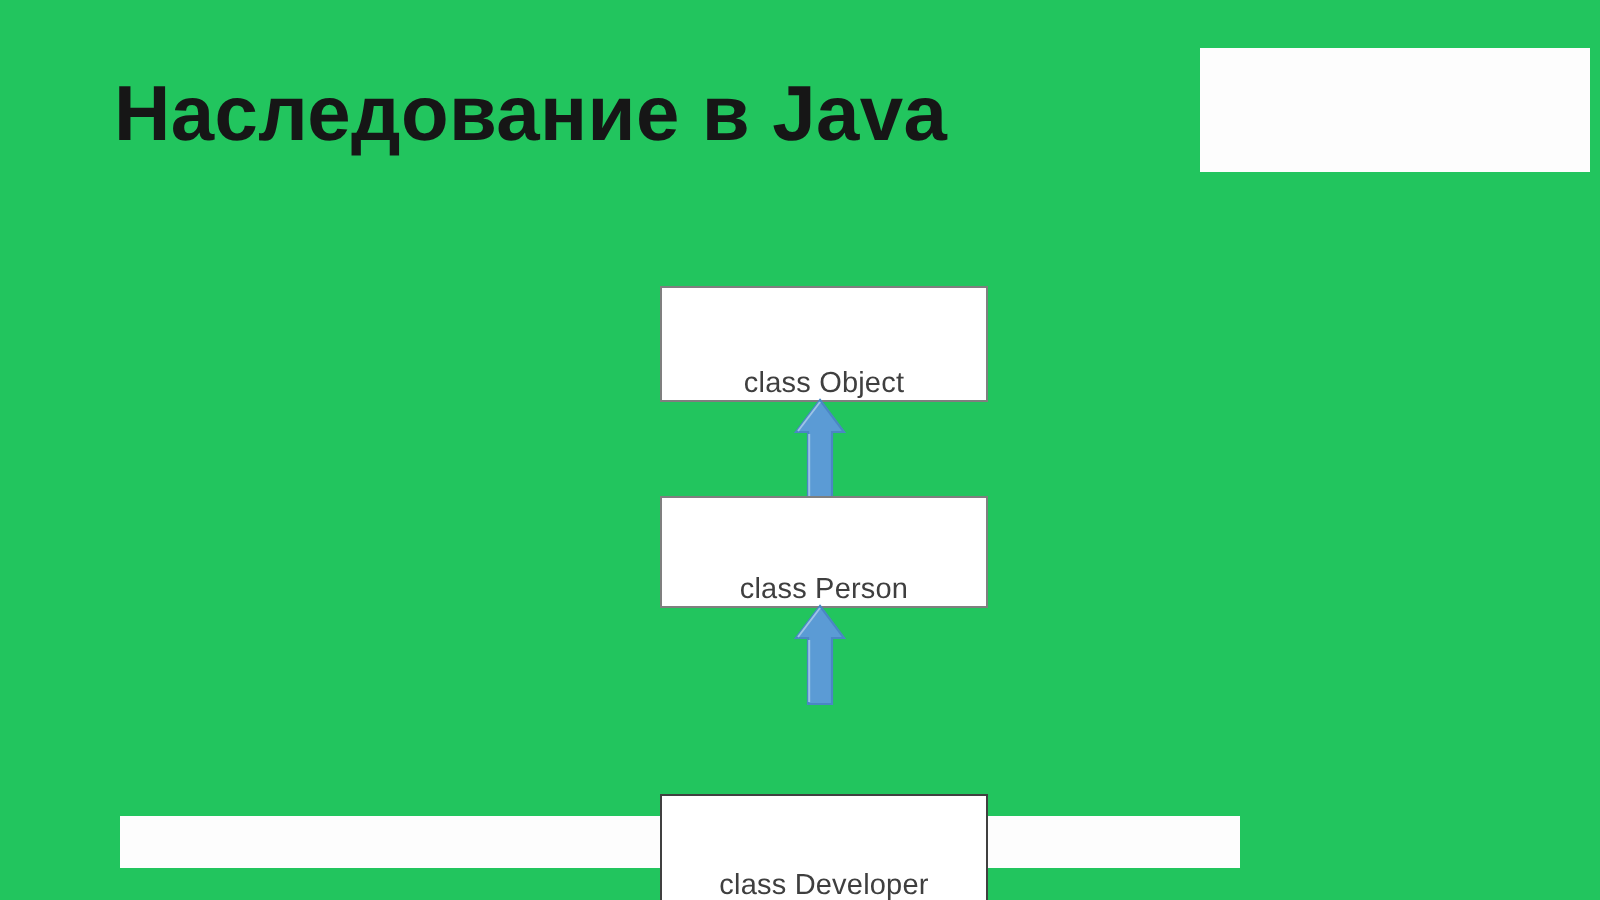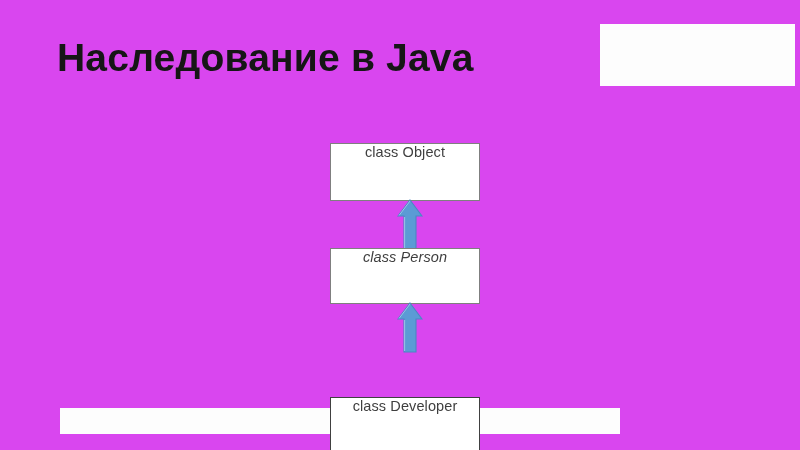--- a/index.html
+++ b/index.html
@@ -10,21 +10,21 @@
     width: 800px;
     height: 450px;
     background: #ffffff;
     font-family: "Liberation Sans", sans-serif;
     overflow: hidden;
   }
   .slide {
     position: relative;
     width: 800px;
     height: 450px;
-    background: #d946ef;
+    background: #22c55e;
   }
 
   
   .slide-title {
     position: absolute;
     left: 57px;
     top: 38px;
     font-size: 39px;
     font-weight: bold;
     color: #161616;
@@ -38,45 +38,44 @@
     position: absolute;
     left: 330px;
     top: 143px;
     width: 158px;
     height: 263px;
   }
 
   .class-box {
     position: absolute;
     left: 0;
-    width: 150px;
+    width: 164px;
     box-sizing: border-box;
     background: #ffffff;
     display: flex;
-    align-items: flex-start;
+    align-items: flex-end;
     justify-content: center;
   }
   .class-box .box-label {
     font-size: 14.5px;
     color: #3f3f3f;
     font-weight: normal;
     white-space: nowrap;
     letter-spacing: 0.1px;
   }
 
   .box-object {
     top: 0;
     height: 58px;
     border: 1px solid #7f7f7f;
   }
   .box-person {
     top: 105px;
     height: 56px;
     border: 1px solid #7f7f7f;
-    font-style: italic;
   }
   .box-developer {
     top: 208px;
     height: 55px;
     border: 1px solid #404040;
     margin-top: 46px;
   }
 
   
   .arrow {

